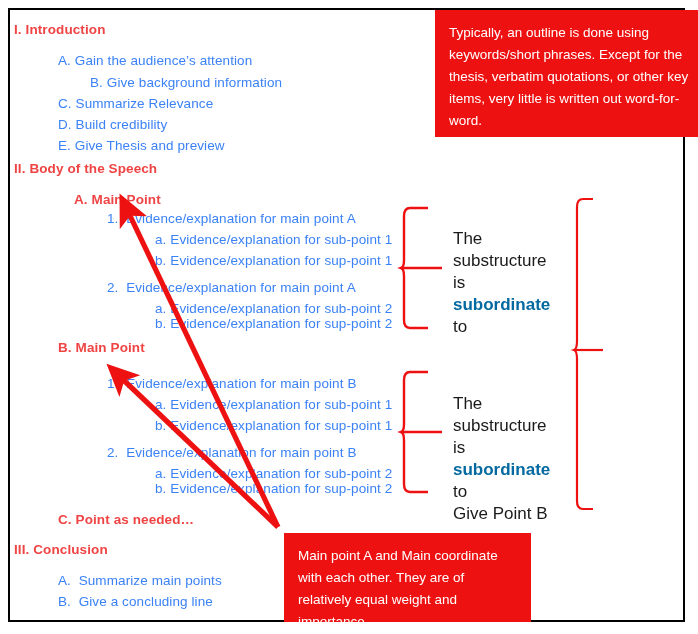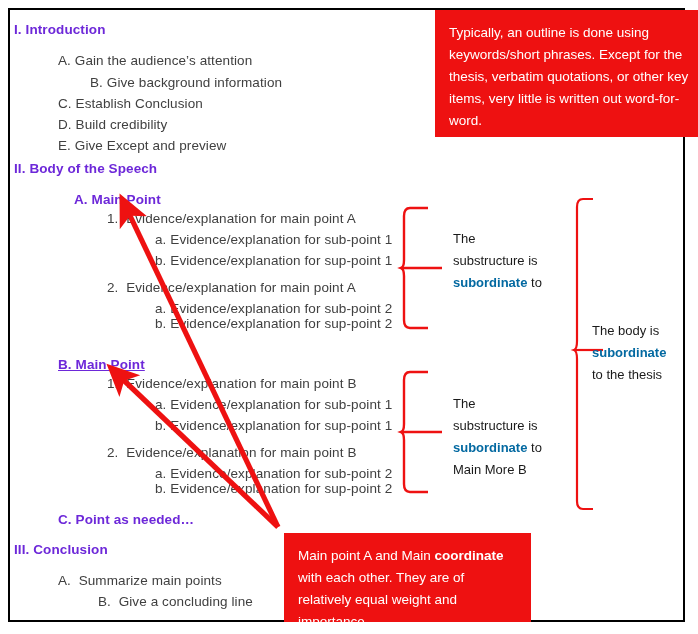--- a/index.html
+++ b/index.html
@@ -22,85 +22,85 @@
     left: 8px;
     top: 8px;
     width: 677px;
     height: 614px;
     border: 2px solid #000000;
     box-sizing: border-box;
   }
   .outline-line {
     position: absolute;
     font-size: 13.5px;
-    color: #404040;
+    color: #3b82f6;
     white-space: pre;
     letter-spacing: 0.1px;
   }
   .outline-line.bold {
     font-weight: bold;
-    color: #6d28d9;
+    color: #ef4444;
   }
   .callout {
     position: absolute;
     background: #ee1111;
     color: #ffffff;
     font-size: 13.5px;
     line-height: 22px;
     box-sizing: border-box;
   }
   .callout .inner {
     padding: 12px 14px 10px 14px;
   }
-  .callout b { font-weight: bold; }
+  .callout b { font-weight: normal; }
   .annot {
     position: absolute;
-    font-size: 13px;
+    font-size: 17px;
     line-height: 22px;
     color: #1a1a1a;
   }
   .annot b { font-weight: bold; color:#0369a1; }
   .brace-svg, .arrow-svg {
     position: absolute;
     overflow: visible;
   }
 </style>
 </head>
 <body>
 
 <div id="page">
 
   <div id="doc-border"></div>
 
   <div id="outline-container">
       <div class="outline-line bold" style="left: 14px; top: 22px;">I. Introduction</div>
       <div class="outline-line" style="left: 58px; top: 53px;">A. Gain the audience’s attention</div>
       <div class="outline-line" style="left: 58px; top: 75px; margin-left: 32px;">B. Give background information</div>
-      <div class="outline-line" style="left: 58px; top: 96px;">C. Establish Conclusion</div>
+      <div class="outline-line" style="left: 58px; top: 96px;">C. Summarize Relevance</div>
       <div class="outline-line" style="left: 58px; top: 117px;">D. Build credibility</div>
-      <div class="outline-line" style="left: 58px; top: 138px;">E. Give Except and preview</div>
+      <div class="outline-line" style="left: 58px; top: 138px;">E. Give Thesis and preview</div>
       <div class="outline-line bold" style="left: 14px; top: 161px;">II. Body of the Speech</div>
       <div class="outline-line bold" style="left: 58px; top: 192px; margin-left: 16px;">A. Main Point</div>
       <div class="outline-line" style="left: 107px; top: 211px;">1.  Evidence/explanation for main point A</div>
       <div class="outline-line" style="left: 155px; top: 232px;">a. Evidence/explanation for sub-point 1</div>
       <div class="outline-line" style="left: 155px; top: 253px;">b. Evidence/explanation for sup-point 1</div>
       <div class="outline-line" style="left: 107px; top: 280px;">2.  Evidence/explanation for main point A</div>
       <div class="outline-line" style="left: 155px; top: 301px;">a. Evidence/explanation for sub-point 2</div>
       <div class="outline-line" style="left: 155px; top: 316px;">b. Evidence/explanation for sup-point 2</div>
-      <div class="outline-line bold" style="left: 58px; top: 357px; text-decoration: underline;">B. Main Point</div>
+      <div class="outline-line bold" style="left: 58px; top: 340px;">B. Main Point</div>
       <div class="outline-line" style="left: 107px; top: 376px;">1.  Evidence/explanation for main point B</div>
       <div class="outline-line" style="left: 155px; top: 397px;">a. Evidence/explanation for sub-point 1</div>
       <div class="outline-line" style="left: 155px; top: 418px;">b. Evidence/explanation for sup-point 1</div>
       <div class="outline-line" style="left: 107px; top: 445px;">2.  Evidence/explanation for main point B</div>
       <div class="outline-line" style="left: 155px; top: 466px;">a. Evidence/explanation for sub-point 2</div>
       <div class="outline-line" style="left: 155px; top: 481px;">b. Evidence/explanation for sup-point 2</div>
       <div class="outline-line bold" style="left: 58px; top: 512px;">C. Point as needed…</div>
       <div class="outline-line bold" style="left: 14px; top: 542px;">III. Conclusion</div>
       <div class="outline-line" style="left: 58px; top: 573px;">A.  Summarize main points</div>
-      <div class="outline-line" style="left: 58px; top: 594px; margin-left: 40px;">B.  Give a concluding line</div>
+      <div class="outline-line" style="left: 58px; top: 594px;">B.  Give a concluding line</div>
     </div>
 
   <svg class="brace-svg" id="brace-a" width="46" height="130" style="left:400px; top:205px;">
     <path d="M 28 3 L 10 3 Q 4 3 4 11 L 4 55 Q 4 62 1 63 Q 4 64 4 71 L 4 115 Q 4 123 10 123 L 28 123" fill="none" stroke="#ee1111" stroke-width="2.4"></path>
     <line x1="1" y1="63" x2="42" y2="63" stroke="#ee1111" stroke-width="2.4"></line>
   </svg>
 
   <svg class="brace-svg" id="brace-b" width="46" height="130" style="left:400px; top:369px;">
     <path d="M 28 3 L 10 3 Q 4 3 4 11 L 4 55 Q 4 62 1 63 Q 4 64 4 71 L 4 115 Q 4 123 10 123 L 28 123" fill="none" stroke="#ee1111" stroke-width="2.4"></path>
     <line x1="1" y1="63" x2="42" y2="63" stroke="#ee1111" stroke-width="2.4"></line>
@@ -124,28 +124,23 @@
   <div class="annot" id="annot-a" style="left:453px; top:228px; width:105px;">
     <div>The</div>
     <div>substructure is</div>
     <div><b>subordinate</b><span> to</span></div>
   </div>
 
   <div class="annot" id="annot-b" style="left:453px; top:393px; width:105px;">
     <div>The</div>
     <div>substructure is</div>
     <div><b>subordinate</b><span> to</span></div>
-    <div>Main More B</div>
+    <div>Give Point B</div>
   </div>
 
-  <div class="annot" id="annot-body" style="left:592px; top:320px; width:95px;">
-    <div>The body is</div>
-    <div><b>subordinate</b></div>
-    <div>to the thesis</div>
-  </div>
 
   <div class="callout" id="callout-top" style="left:435px; top:10px; width:283px; height:127px;">
     <div class="inner">Typically, an outline is done using keywords/short phrases.  Except for the thesis, verbatim quotations, or other key items, very little is written out word-for-word.</div>
   </div>
 
   <div class="callout" id="callout-bottom" style="left:284px; top:533px; width:247px; height:89px;">
     <div class="inner"><span>Main point A and Main </span><b>coordinate</b><span> with each other.  They are of relatively equal weight and importance.</span></div>
   </div>
 
 </div>

